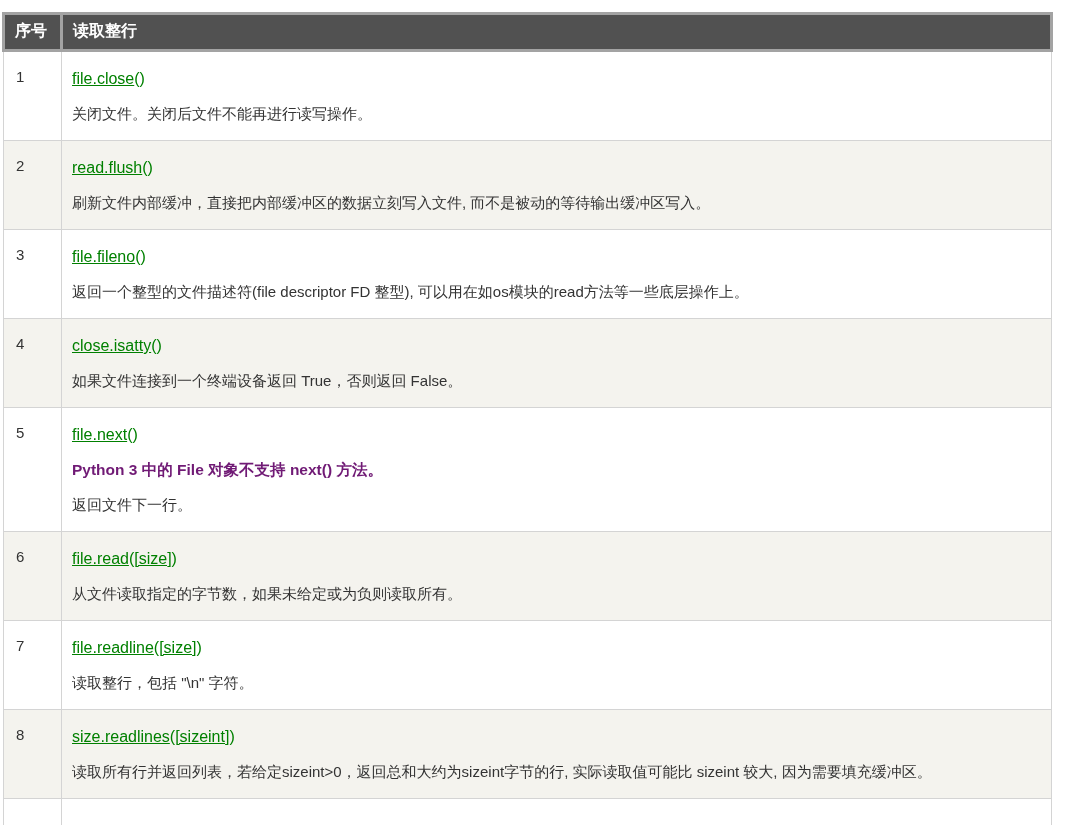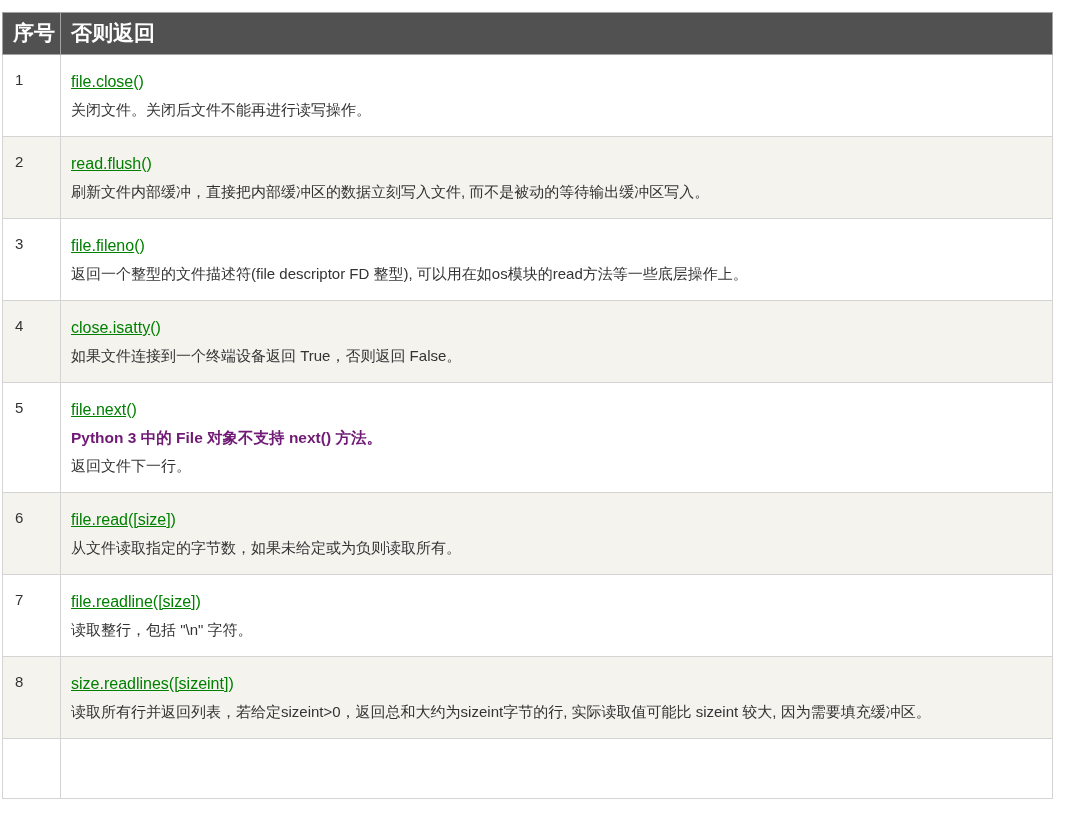--- a/index.html
+++ b/index.html
@@ -15,43 +15,43 @@
     border-collapse: collapse;
     table-layout: fixed;
     width: 1051px;
     margin: 12px 0 0 2px;
     background: #ffffff;
   }
   col.c-num { width: 58px; }
   th {
     background: #515151;
     color: #ffffff;
-    font-size: 21px;
+    font-size: 16px;
     font-weight: bold;
     text-align: left;
     padding: 6px 10px 7px 10px;
-    border: 1px solid #a3a3a3;
+    border: 3px solid #a3a3a3;
     white-space: nowrap;
   }
   td {
     border: 1px solid #d4d4d4;
     vertical-align: top;
     font-size: 15px;
     color: #333333;
     padding: 13px 10px;
   }
   td.num {
     padding-left: 12px;
     padding-top: 16px;
     font-size: 15px;
     color: #333333;
   }
   tr.alt td { background: #f4f3ee; }
   p { margin: 0; line-height: 27px; }
-  p + p { margin-top: 1px; }
+  p + p { margin-top: 8px; }
   p.method a {
     color: #008000;
     font-size: 16px;
     text-decoration: none;
     cursor: pointer;
   }
   p.method a span.u { text-decoration: underline; text-align: right; }
   p.method a span.nu { text-decoration: none; }
   p.note {
     color: #701a75;
@@ -68,21 +68,21 @@
 <body>
 
 <table class="methods">
   <colgroup>
       <col class="c-num">
       <col class="c-body">
     </colgroup>
   <thead>
     <tr>
       <th>序号</th>
-      <th>否则返回</th>
+      <th>读取整行</th>
     </tr>
   </thead>
   <tbody>
       <tr>
     <td class="num">1</td>
     <td class="body">
       <p class="method"><a><span class="u">file.close</span><span class="nu">()</span></a></p>
 
       <p class="desc">关闭文件。关闭后文件不能再进行读写操作。</p>
     </td>

